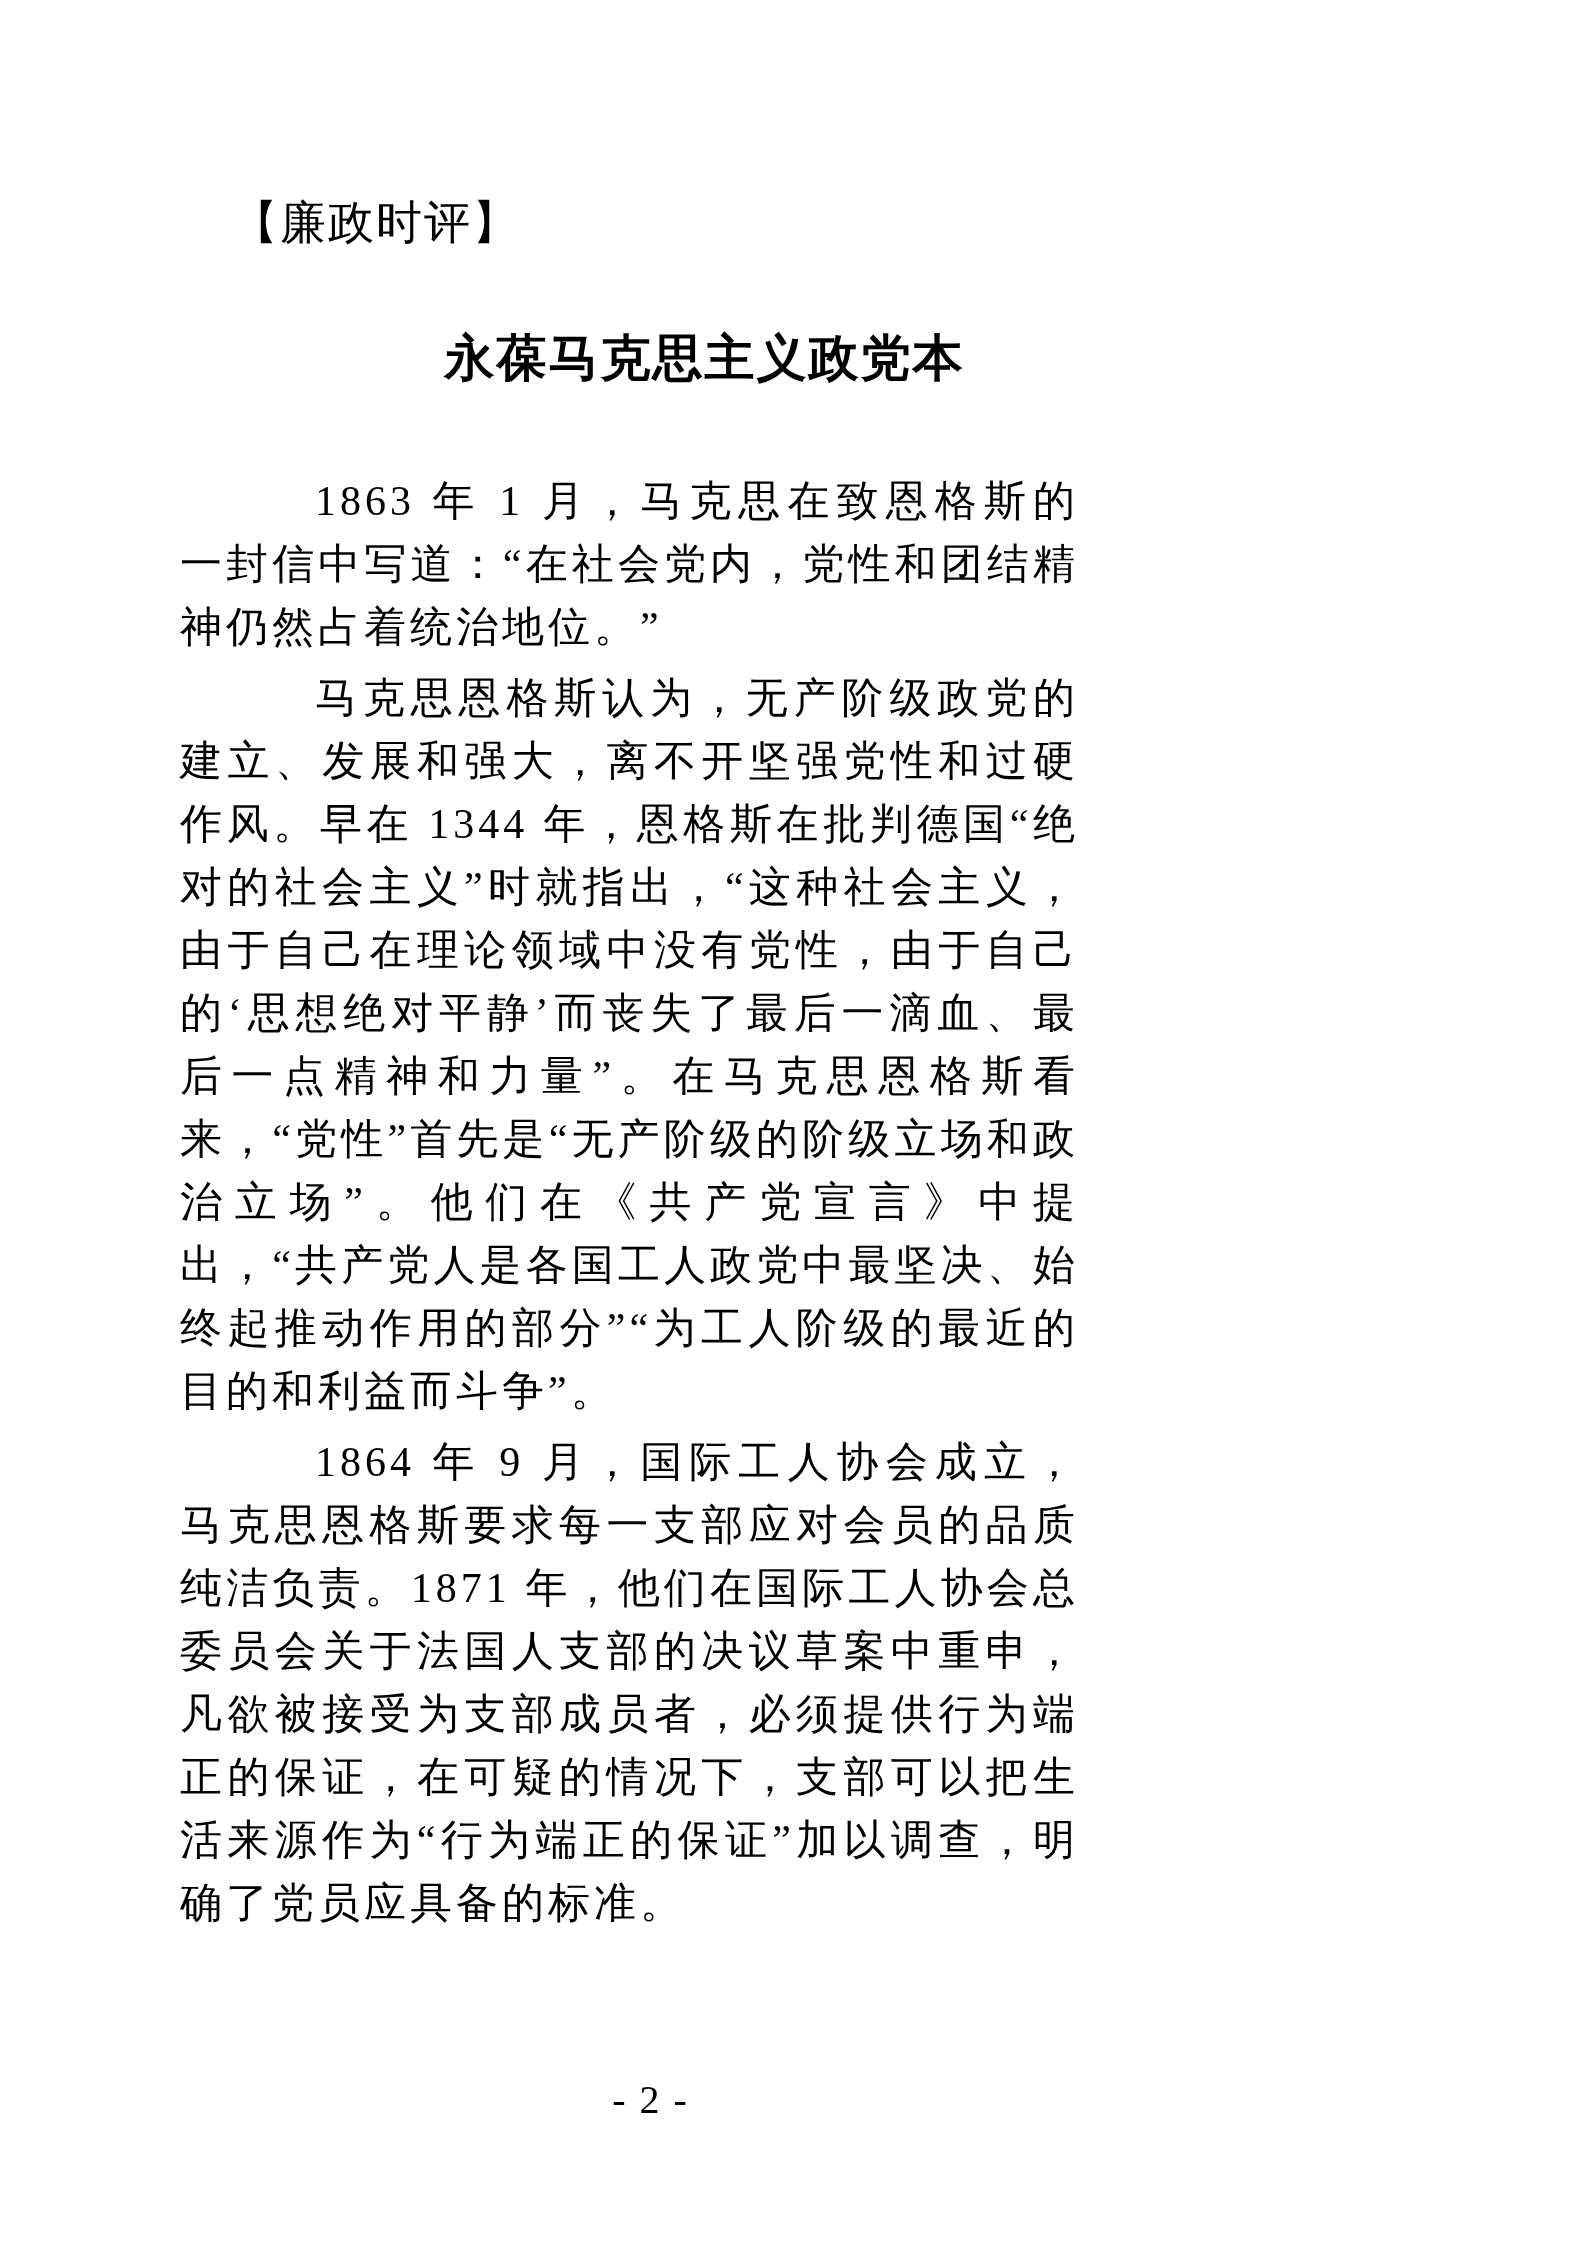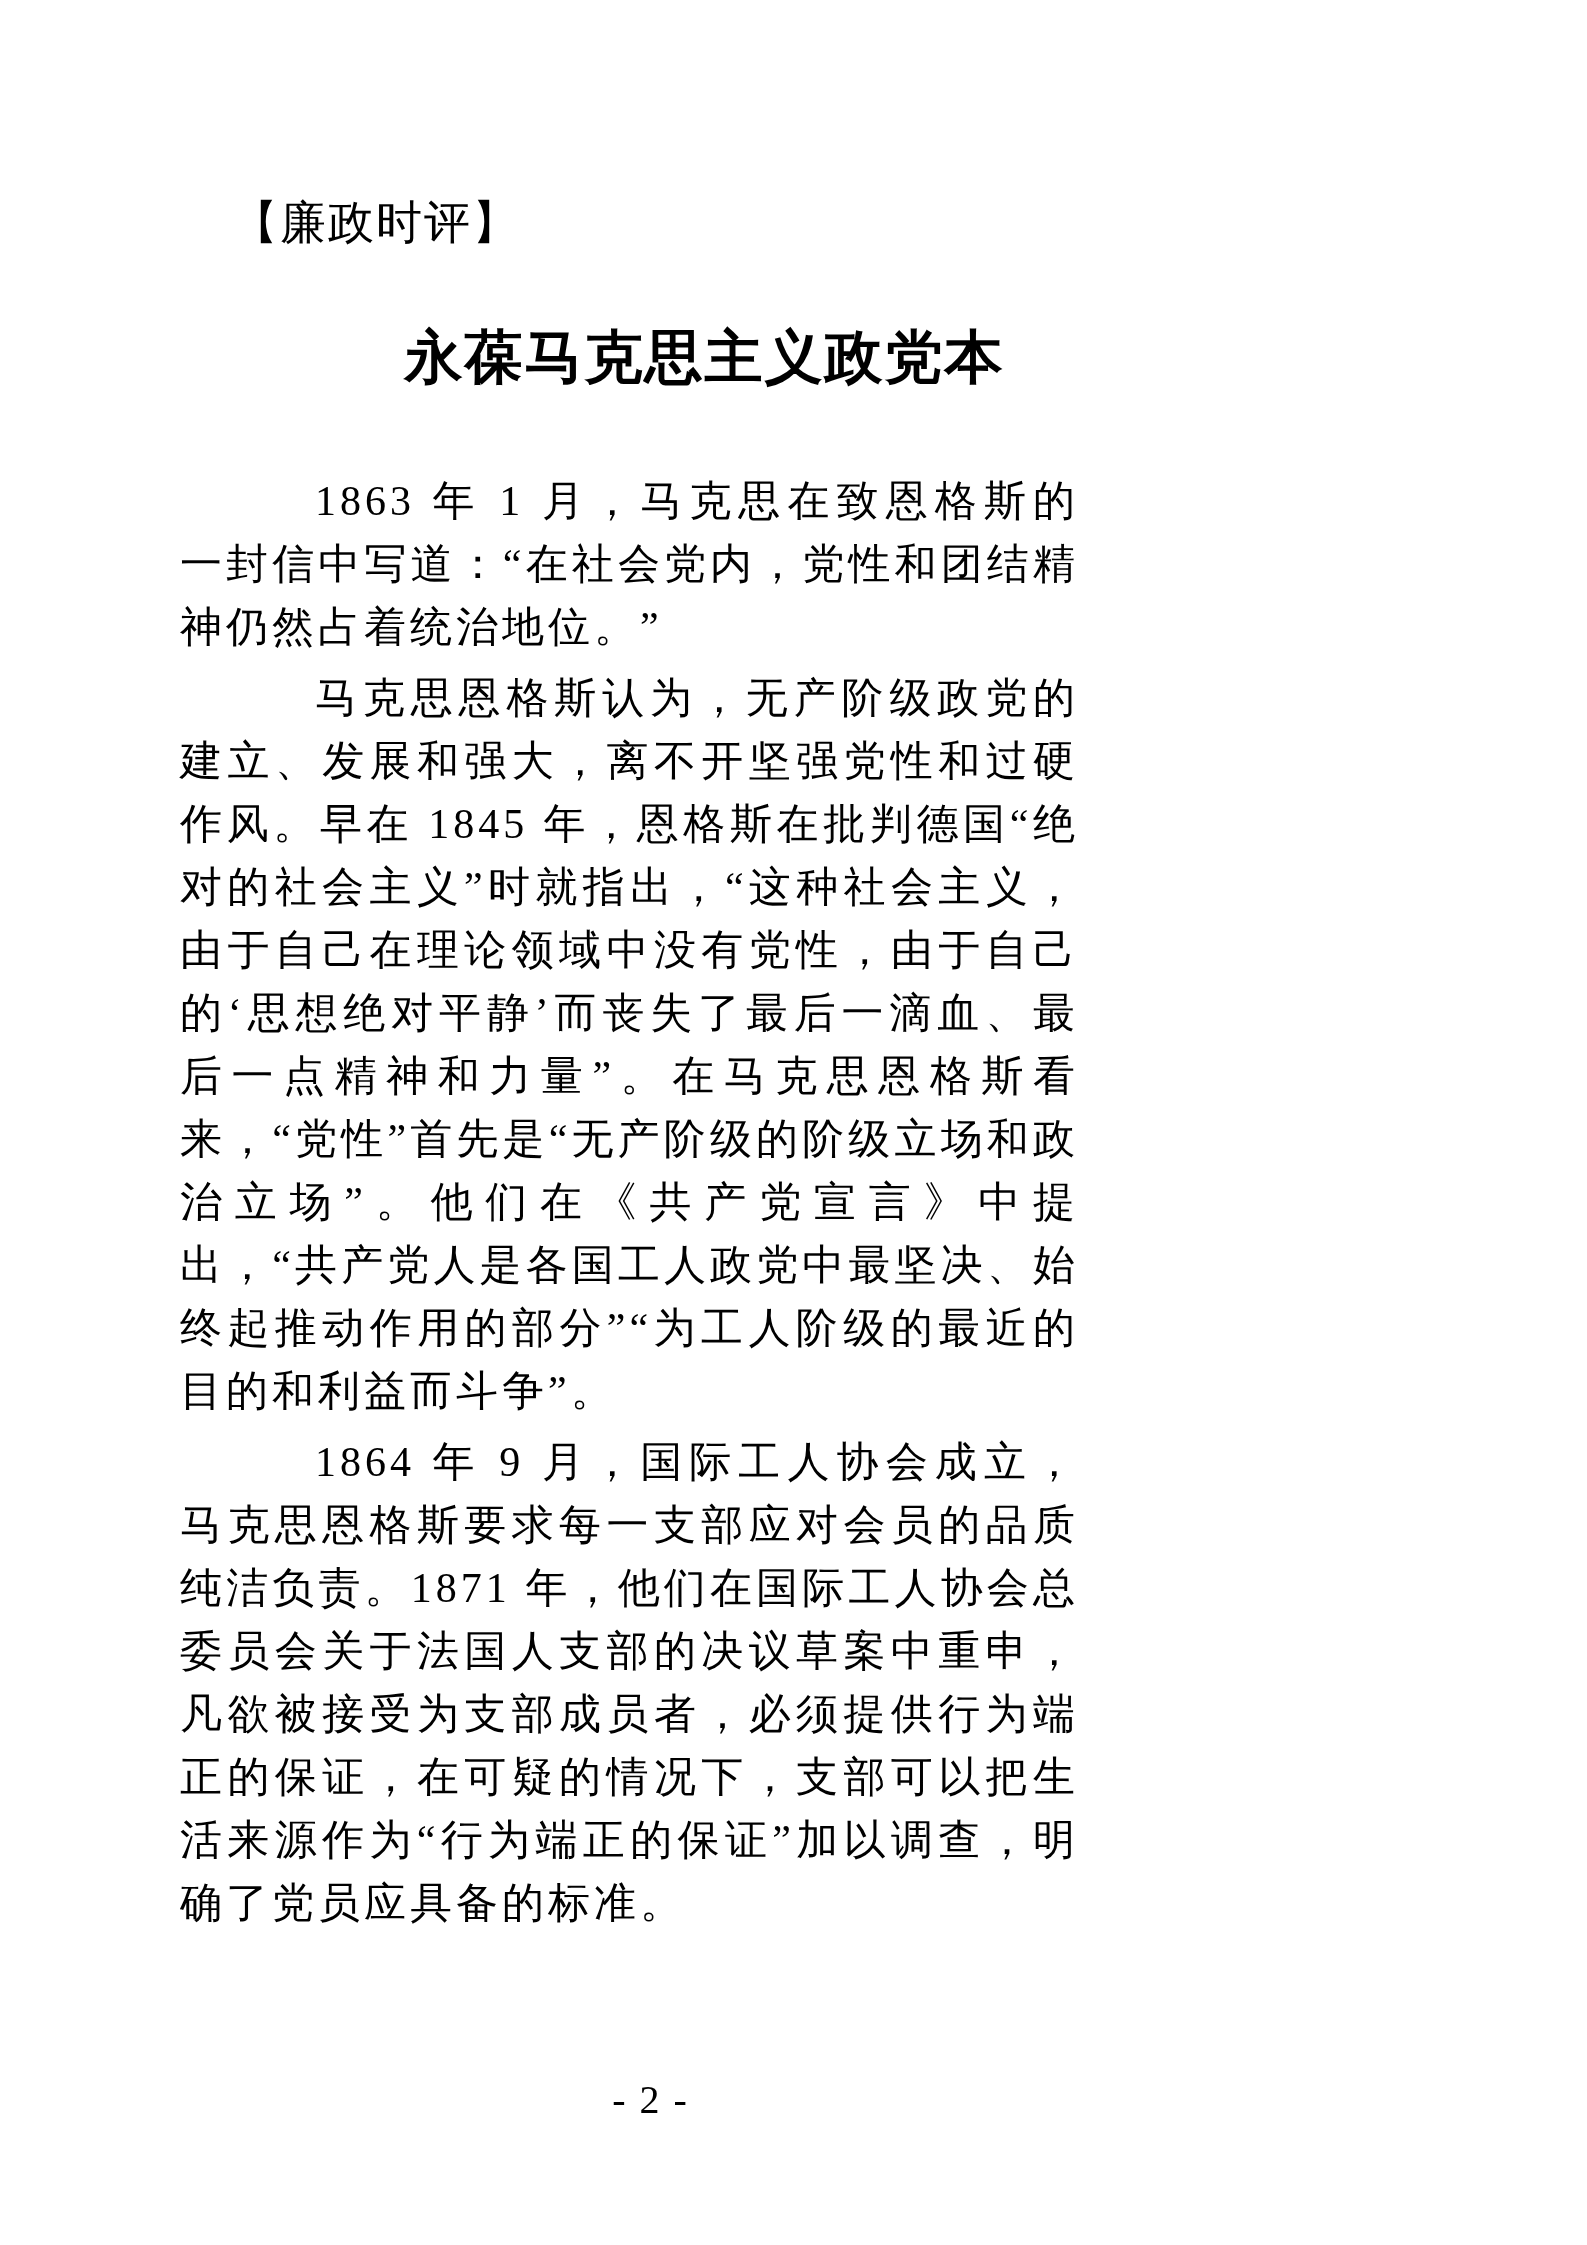--- a/index.html
+++ b/index.html
@@ -23,21 +23,21 @@
     margin: 195px 0 0 60px;
     font-size: 46px;
     line-height: 56px;
     letter-spacing: 2px;
     white-space: nowrap;
   }
   .doc-title {
     margin-top: 72px;
     padding-left: 150px;
     text-align: center;
-    font-size: 58px;
+    font-size: 50px;
     font-weight: bold;
     line-height: 70px;
     letter-spacing: 2px;
     white-space: nowrap;
   }
   .doc-body {
     margin-top: 77px;
   }
   .doc-body p {
     margin: 8px;
@@ -61,18 +61,18 @@
 </style>
 </head>
 <body>
 
 <div class="page">
   <div class="content">
     <div class="category-header">【廉政时评】</div>
     <div class="doc-title">永葆马克思主义政党本</div>
     <div class="doc-body">
       <p>1863 年 1 月，马克思在致恩格斯的一封信中写道：“在社会党内，党性和团结精神仍然占着统治地位。”</p>
-      <p>马克思恩格斯认为，无产阶级政党的建立、发展和强大，离不开坚强党性和过硬作风。早在 1845 年，恩格斯在批判德国“绝对的社会主义”时就指出，“这种社会主义，由于自己在理论领域中没有党性，由于自己的‘思想绝对平静’而丧失了最后一滴血、最后一点精神和力量”。在马克思恩格斯看来，“党性”首先是“无产阶级的阶级立场和政治立场”。他们在《共产党宣言》中提出，“共产党人是各国工人政党中最坚决、始终起推动作用的部分”“为工人阶级的最近的目的和利益而斗争”。</p>
+      <p>马克思恩格斯认为，无产阶级政党的建立、发展和强大，离不开坚强党性和过硬作风。早在 1344 年，恩格斯在批判德国“绝对的社会主义”时就指出，“这种社会主义，由于自己在理论领域中没有党性，由于自己的‘思想绝对平静’而丧失了最后一滴血、最后一点精神和力量”。在马克思恩格斯看来，“党性”首先是“无产阶级的阶级立场和政治立场”。他们在《共产党宣言》中提出，“共产党人是各国工人政党中最坚决、始终起推动作用的部分”“为工人阶级的最近的目的和利益而斗争”。</p>
       <p>1864 年 9 月，国际工人协会成立，马克思恩格斯要求每一支部应对会员的品质纯洁负责。1871 年，他们在国际工人协会总委员会关于法国人支部的决议草案中重申，凡欲被接受为支部成员者，必须提供行为端正的保证，在可疑的情况下，支部可以把生活来源作为“行为端正的保证”加以调查，明确了党员应具备的标准。</p>
     </div>
   </div>
   <div class="page-footer">- 2 -</div>
 </div>
 
 </body></html>

